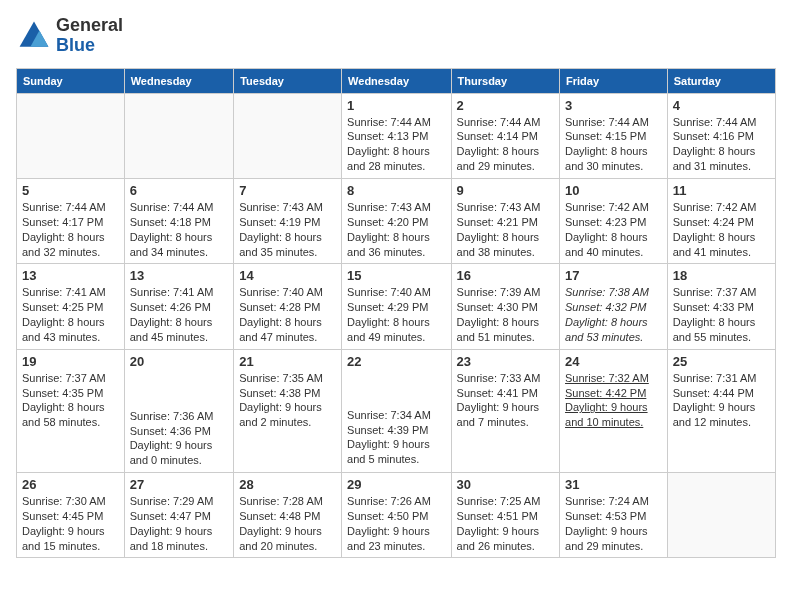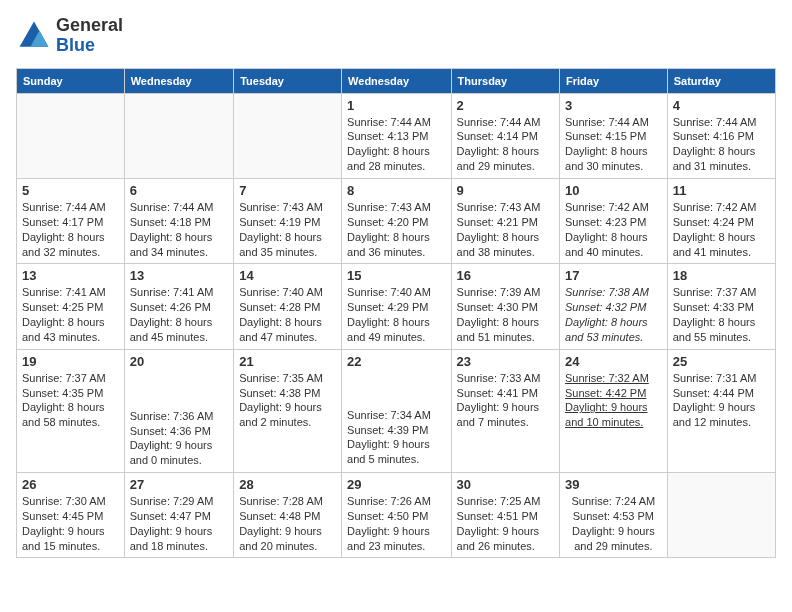--- a/index.html
+++ b/index.html
@@ -305,21 +305,21 @@
 Sunset: 4:50 PM
 Daylight: 9 hours and 23 minutes.</div>
         </td>
         <td>
           <span class="day-number">30</span>
           <div class="day-info" style="white-space: pre-line;">Sunrise: 7:25 AM
 Sunset: 4:51 PM
 Daylight: 9 hours and 26 minutes.</div>
         </td>
         <td>
-          <span class="day-number">39</span>
-          <div class="day-info" style="white-space: pre-line; text-align: center;">Sunrise: 7:24 AM
+          <span class="day-number">31</span>
+          <div class="day-info" style="white-space: pre-line;">Sunrise: 7:24 AM
 Sunset: 4:53 PM
 Daylight: 9 hours and 29 minutes.</div>
         </td>
         <td class="empty"></td>
       </tr>
     </tbody>
 </table>
 
 </body></html>

